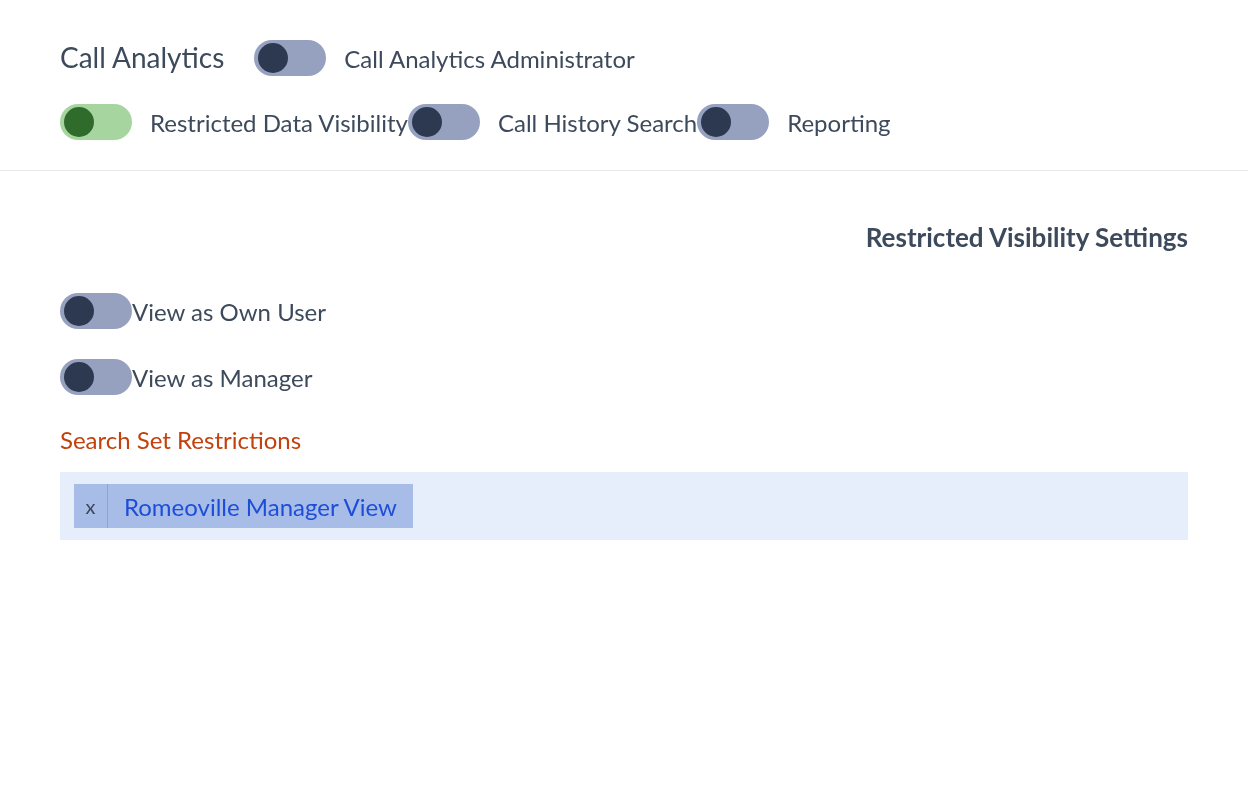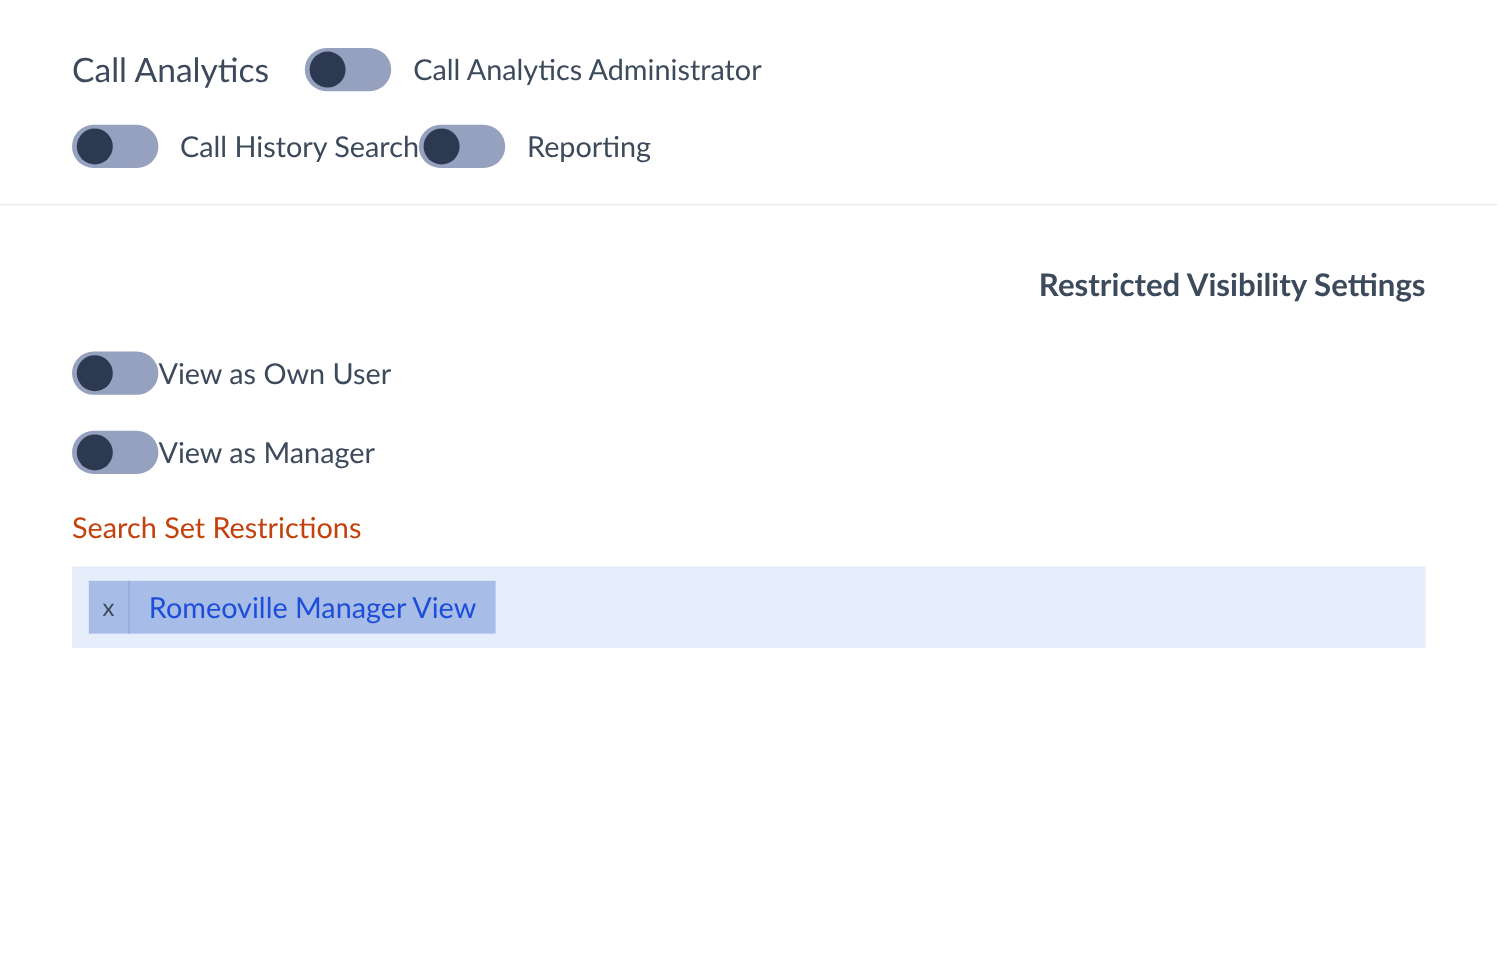--- a/index.html
+++ b/index.html
@@ -133,20 +133,26 @@
     <div class="section-heading">Call Analytics</div>
     <div class="toggle-group">
       <div class="toggle">
         <div class="toggle-knob"></div>
       </div>
       <div class="toggle-label">Call Analytics Administrator</div>
     </div>
   </div>
   <div class="row">
     <div class="toggle-group">
+      <div class="toggle green">
+        <div class="toggle-knob"></div>
+      </div>
+      <div class="toggle-label">Restricted Data Visibility</div>
+    </div>
+    <div class="toggle-group">
       <div class="toggle">
         <div class="toggle-knob"></div>
       </div>
       <div class="toggle-label">Call History Search</div>
     </div>
     <div class="toggle-group">
       <div class="toggle">
         <div class="toggle-knob"></div>
       </div>
       <div class="toggle-label">Reporting</div>

